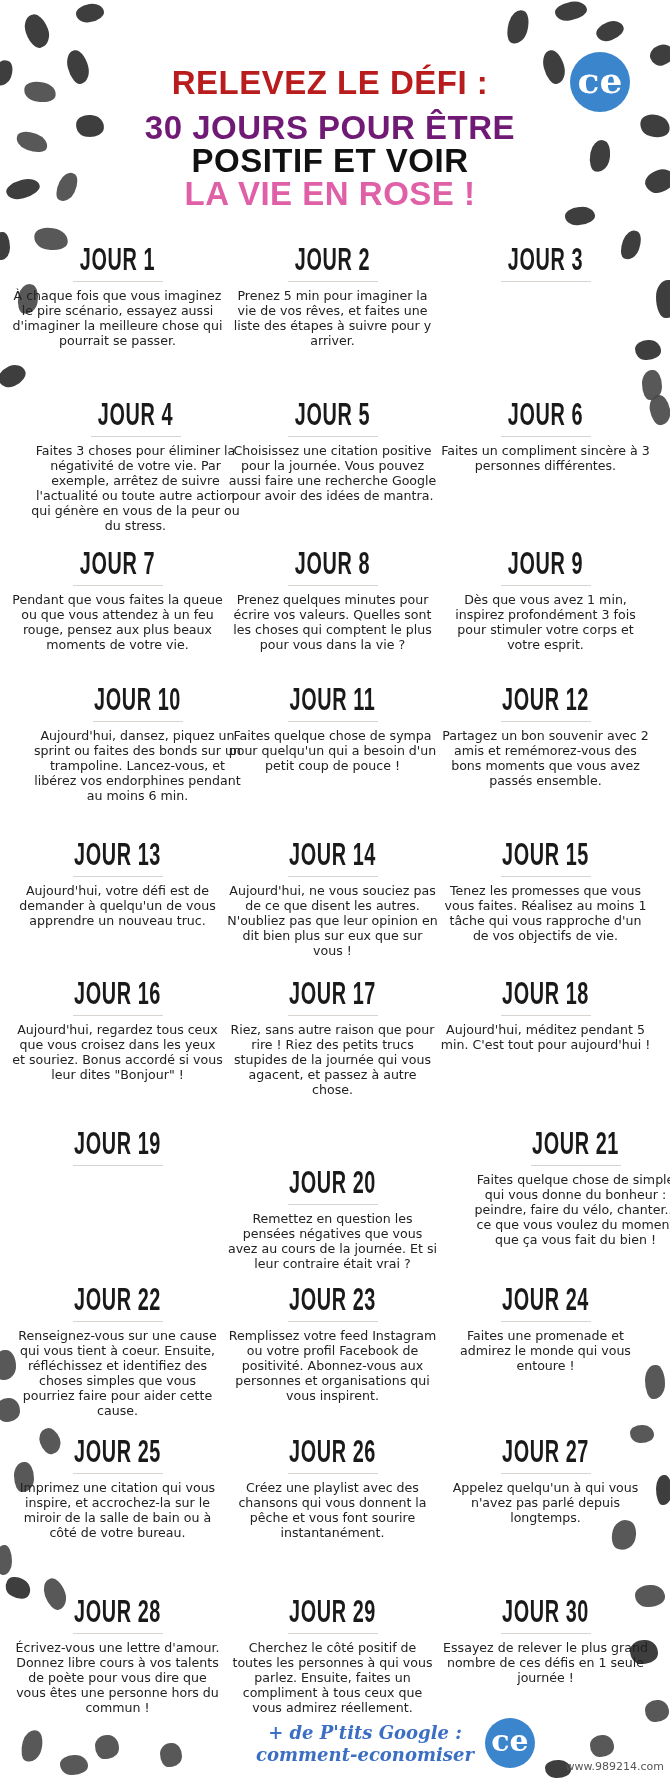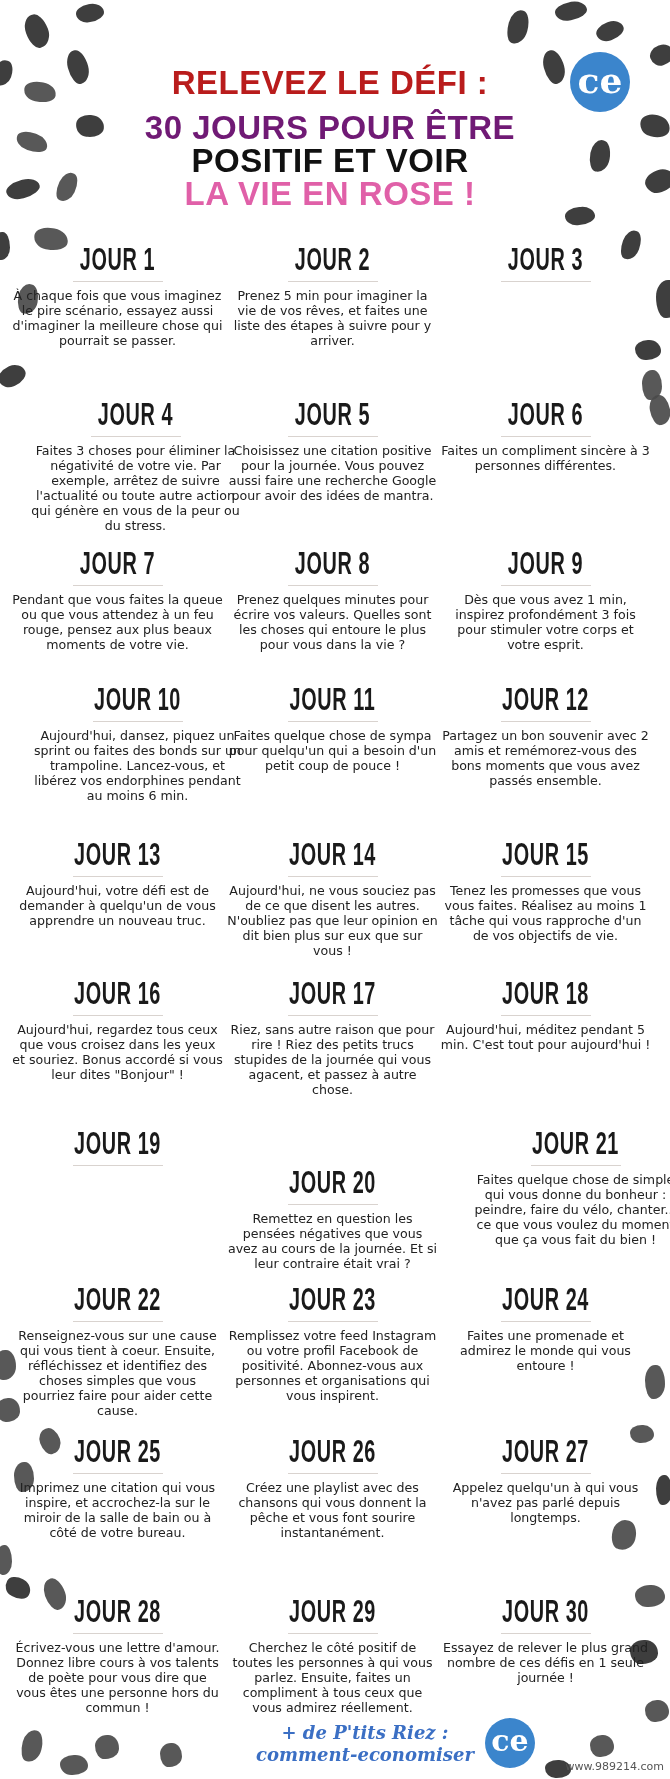--- a/index.html
+++ b/index.html
@@ -111,21 +111,21 @@
       <div class="day-text">Faites un compliment sincère à 3 personnes différentes.</div>
     </div>
     <div class="day" style="left: 10px; top: 547px;">
       <div class="day-title">JOUR 7</div>
       <div class="day-rule"></div>
       <div class="day-text">Pendant que vous faites la queue ou que vous attendez à un feu rouge, pensez aux plus beaux moments de votre vie.</div>
     </div>
     <div class="day" style="left: 225px; top: 547px;">
       <div class="day-title">JOUR 8</div>
       <div class="day-rule"></div>
-      <div class="day-text">Prenez quelques minutes pour écrire vos valeurs. Quelles sont les choses qui entoure le plus pour vous dans la vie ?</div>
+      <div class="day-text">Prenez quelques minutes pour écrire vos valeurs. Quelles sont les choses qui comptent le plus pour vous dans la vie ?</div>
     </div>
     <div class="day" style="left: 438px; top: 547px;">
       <div class="day-title">JOUR 9</div>
       <div class="day-rule"></div>
       <div class="day-text">Dès que vous avez 1 min, inspirez profondément 3 fois pour stimuler votre corps et votre esprit.</div>
     </div>
     <div class="day" style="left: 10px; top: 683px; margin-left: 20px;">
       <div class="day-title">JOUR 10</div>
       <div class="day-rule"></div>
       <div class="day-text">Aujourd'hui, dansez, piquez un sprint ou faites des bonds sur un trampoline. Lancez-vous, et libérez vos endorphines pendant au moins 6 min.</div>
@@ -225,17 +225,17 @@
       <div class="day-text">Cherchez le côté positif de toutes les personnes à qui vous parlez. Ensuite, faites un compliment à tous ceux que vous admirez réellement.</div>
     </div>
     <div class="day" style="left: 438px; top: 1595px;">
       <div class="day-title">JOUR 30</div>
       <div class="day-rule"></div>
       <div class="day-text">Essayez de relever le plus grand nombre de ces défis en 1 seule journée !</div>
     </div>
   </div>
 
 <div class="footer">
-  <div>+ de P'tits Riez :</div>
+  <div>+ de P'tits Google :</div>
   <div>comment-economiser</div>
 </div>
 <div class="logo logo-bottom">ce</div>
 <div class="watermark">www.989214.com</div>
 
 </body></html>

